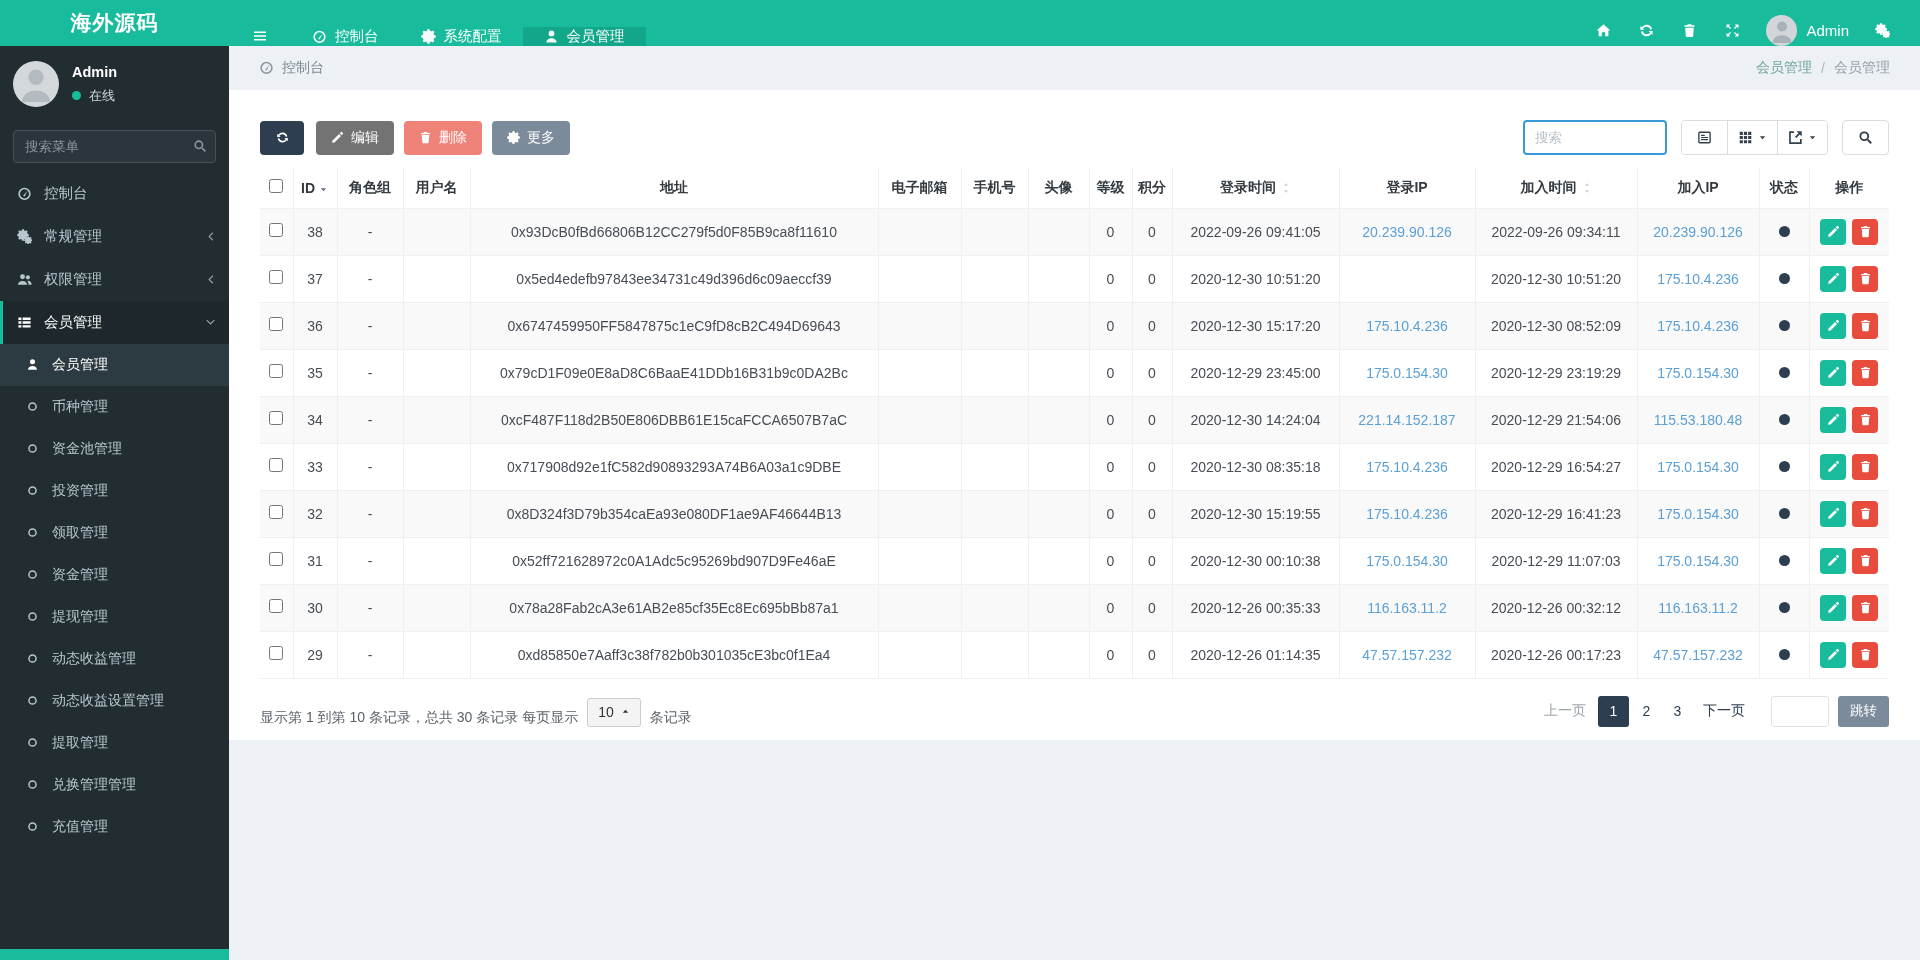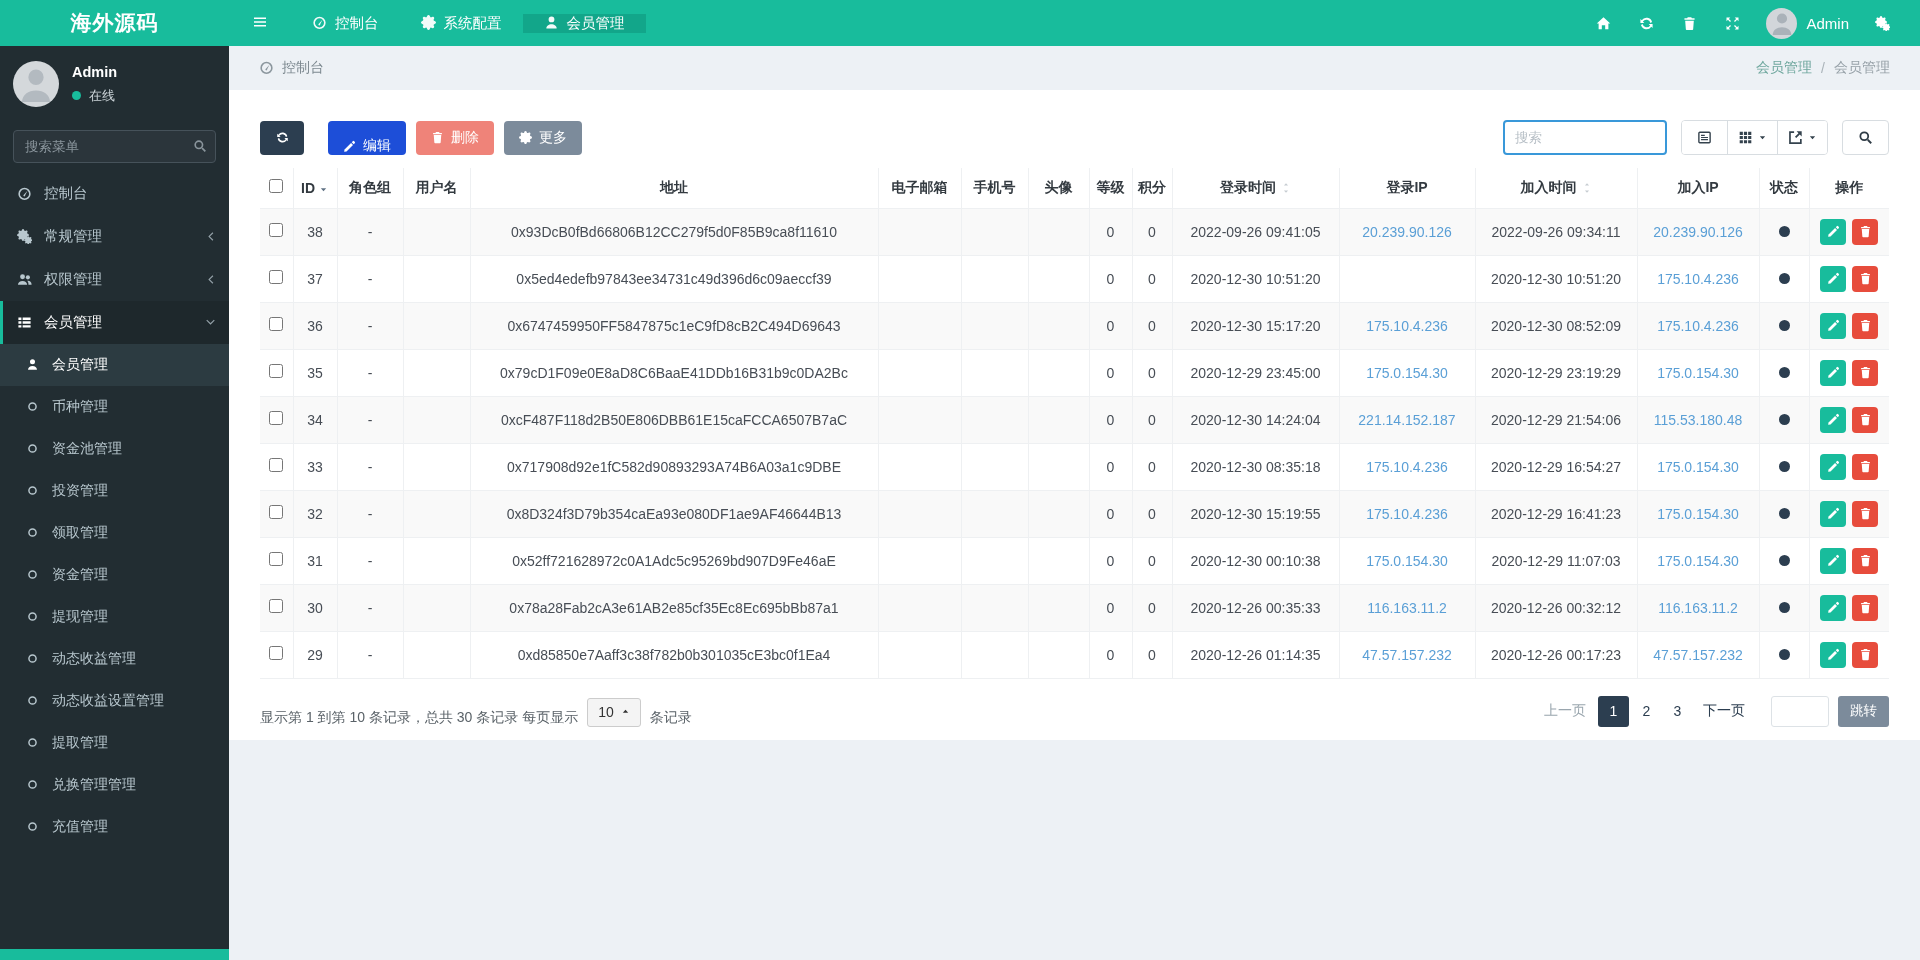--- a/index.html
+++ b/index.html
@@ -1,21 +1,21 @@
 <!DOCTYPE html>
 <html><head>
 <meta charset="utf-8">
 <style>
   * { box-sizing: border-box; margin: 0; padding: 0; }
   html,body { width:1920px; height:960px; overflow:hidden; }
   body { font-family:"Liberation Sans","DejaVu Sans",sans-serif; background:#edf1f5; color:#474d55; }
   svg { width:1em; height:1em; fill:currentColor; display:inline-block; vertical-align:-0.12em; }
 
   
-  .navbar { position:fixed; top:0; left:0; right:0; height:46px; background:#18bc9c; display:flex; align-items:center; z-index:20; }
+  .navbar { position:fixed; top:0; left:0; right:0; height:46px; background:#18bc9c; display:flex; align-items:flex-end; z-index:20; }
   .logo { width:229px; line-height:46px; text-align:center; color:#fff; font-size:21px; font-weight:bold; letter-spacing:1px; flex:none; }
   .nav-left { display:flex; align-items:stretch; }
   .nav-item { display:flex; align-items:center; gap:8px; padding:0 21px; color:#fff; font-size:14.5px; cursor:pointer; }
   .nav-item.active { background:#12a68a; }
   .nav-item .ni-icon { font-size:15px; opacity:.95; }
   .nav-burger { display:flex; align-items:center; padding:0 23px; color:#fff; font-size:16px; cursor:pointer; }
   .nav-right { margin-left:auto; display:flex; align-items:center; padding-right:16px; }
   .nav-ico-btn { color:#fff; padding:0 14px; font-size:15px; cursor:pointer; display:flex; align-items:center; }
   .nav-avatar { width:31px; height:31px; border-radius:50%; background:#d2d6da; color:#aab2b9; margin:0 9px 0 12px; display:flex; align-items:flex-end; justify-content:center; overflow:hidden; font-size:24px; }
   .nav-user { color:#fff; font-size:15px; margin-right:12px; }
@@ -51,25 +51,25 @@
   .crumb-sep { color:#aab3b9; }
   .crumb-cur { color:#97a1a8; }
 
   .panel { background:#fff; height:650px; padding:16px 31px 0; }
 
   
   .toolbar { display:flex; align-items:center; margin:14px 0 13px; height:35px; }
   .btn { height:34px; border:none; border-radius:4px; color:#fff; font-size:14px; display:inline-flex; align-items:center; gap:7px; padding:0 15px; cursor:pointer; font-family:inherit; }
   .btn .b-ico { font-size:13px; }
   .btn-refresh { background:#2c3e50; width:44px; justify-content:center; padding:0; font-size:15px; }
-  .btn-edit { background:#1d4ed8; margin-left:24px;align-items:flex-end; }
+  .btn-edit { background:#737373; margin-left:12px; }
   .btn-del  { background:#ef8379; margin-left:10px; }
   .btn-more { background:#7c8b9b; margin-left:10px; }
   .toolbar-right { margin-left:auto; display:flex; align-items:center; }
-  .search-input { width:164px; height:35px; border:2px solid #3998d9; border-radius:4px; padding:8px 10px; font-size:13.5px; color:#555; outline:none; font-family:inherit; }
+  .search-input { width:144px; height:35px; border:2px solid #3998d9; border-radius:4px; padding:8px 10px; font-size:13.5px; color:#555; outline:none; font-family:inherit; }
   .search-input::placeholder { color:#b7bfc6; }
   .btn-group { display:flex; margin-left:14px; border:1px solid #d8dde1; border-radius:4px; overflow:hidden; height:35px; background:#fff; }
   .group-btn { min-width:46px; display:flex; align-items:center; justify-content:center; gap:5px; background:#fff; border:none; border-right:1px solid #d8dde1; color:#34424d; font-size:15px; cursor:pointer; padding:0 10px; }
   .group-btn:last-child { border-right:none; }
   .group-btn .caret { font-size:9px; color:#34424d; }
   .btn-search { margin-left:14px; width:47px; height:35px; background:#fff; border:1px solid #d8dde1; border-radius:4px; color:#2f3b45; font-size:15px; display:flex; align-items:center; justify-content:center; cursor:pointer; }
 
   
   table.grid { width:100%; border-collapse:collapse; table-layout:fixed; font-size:14px; }
   .grid th { height:40px; font-weight:bold; color:#333a40; text-align:center; border:1px solid #eef0f2; border-top:none; background:#fff; padding:0 4px; white-space:nowrap; }

